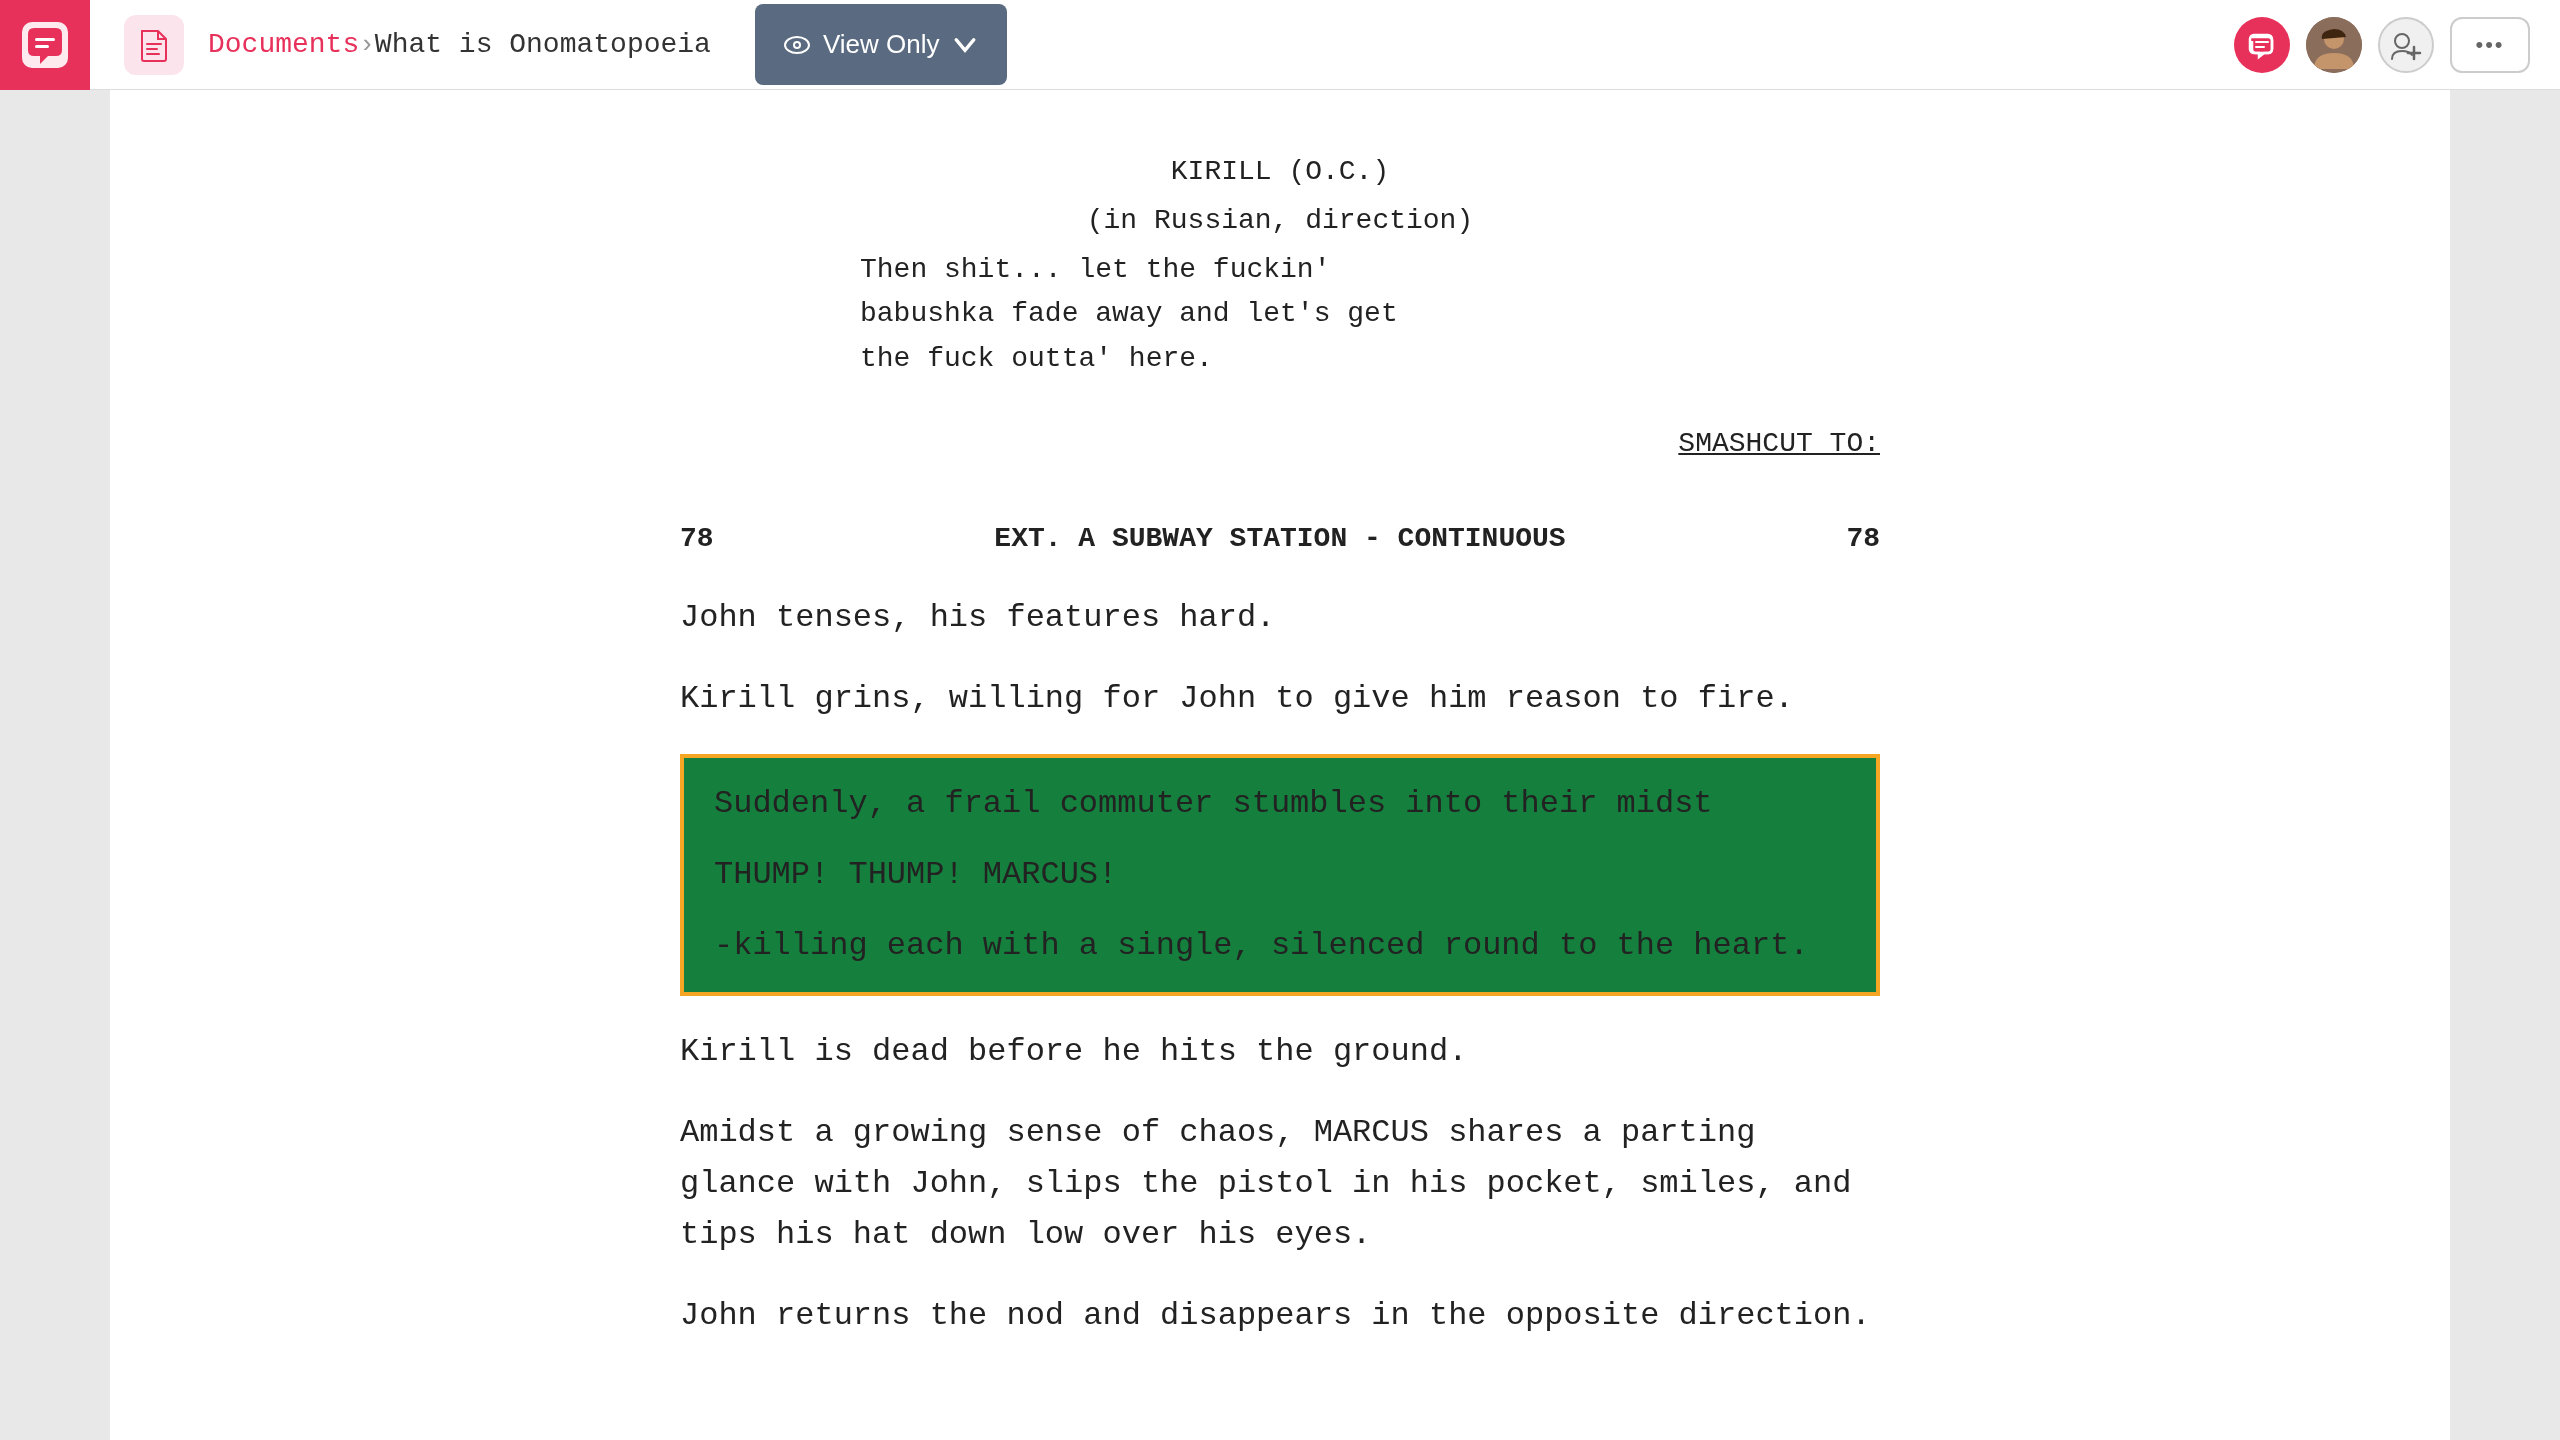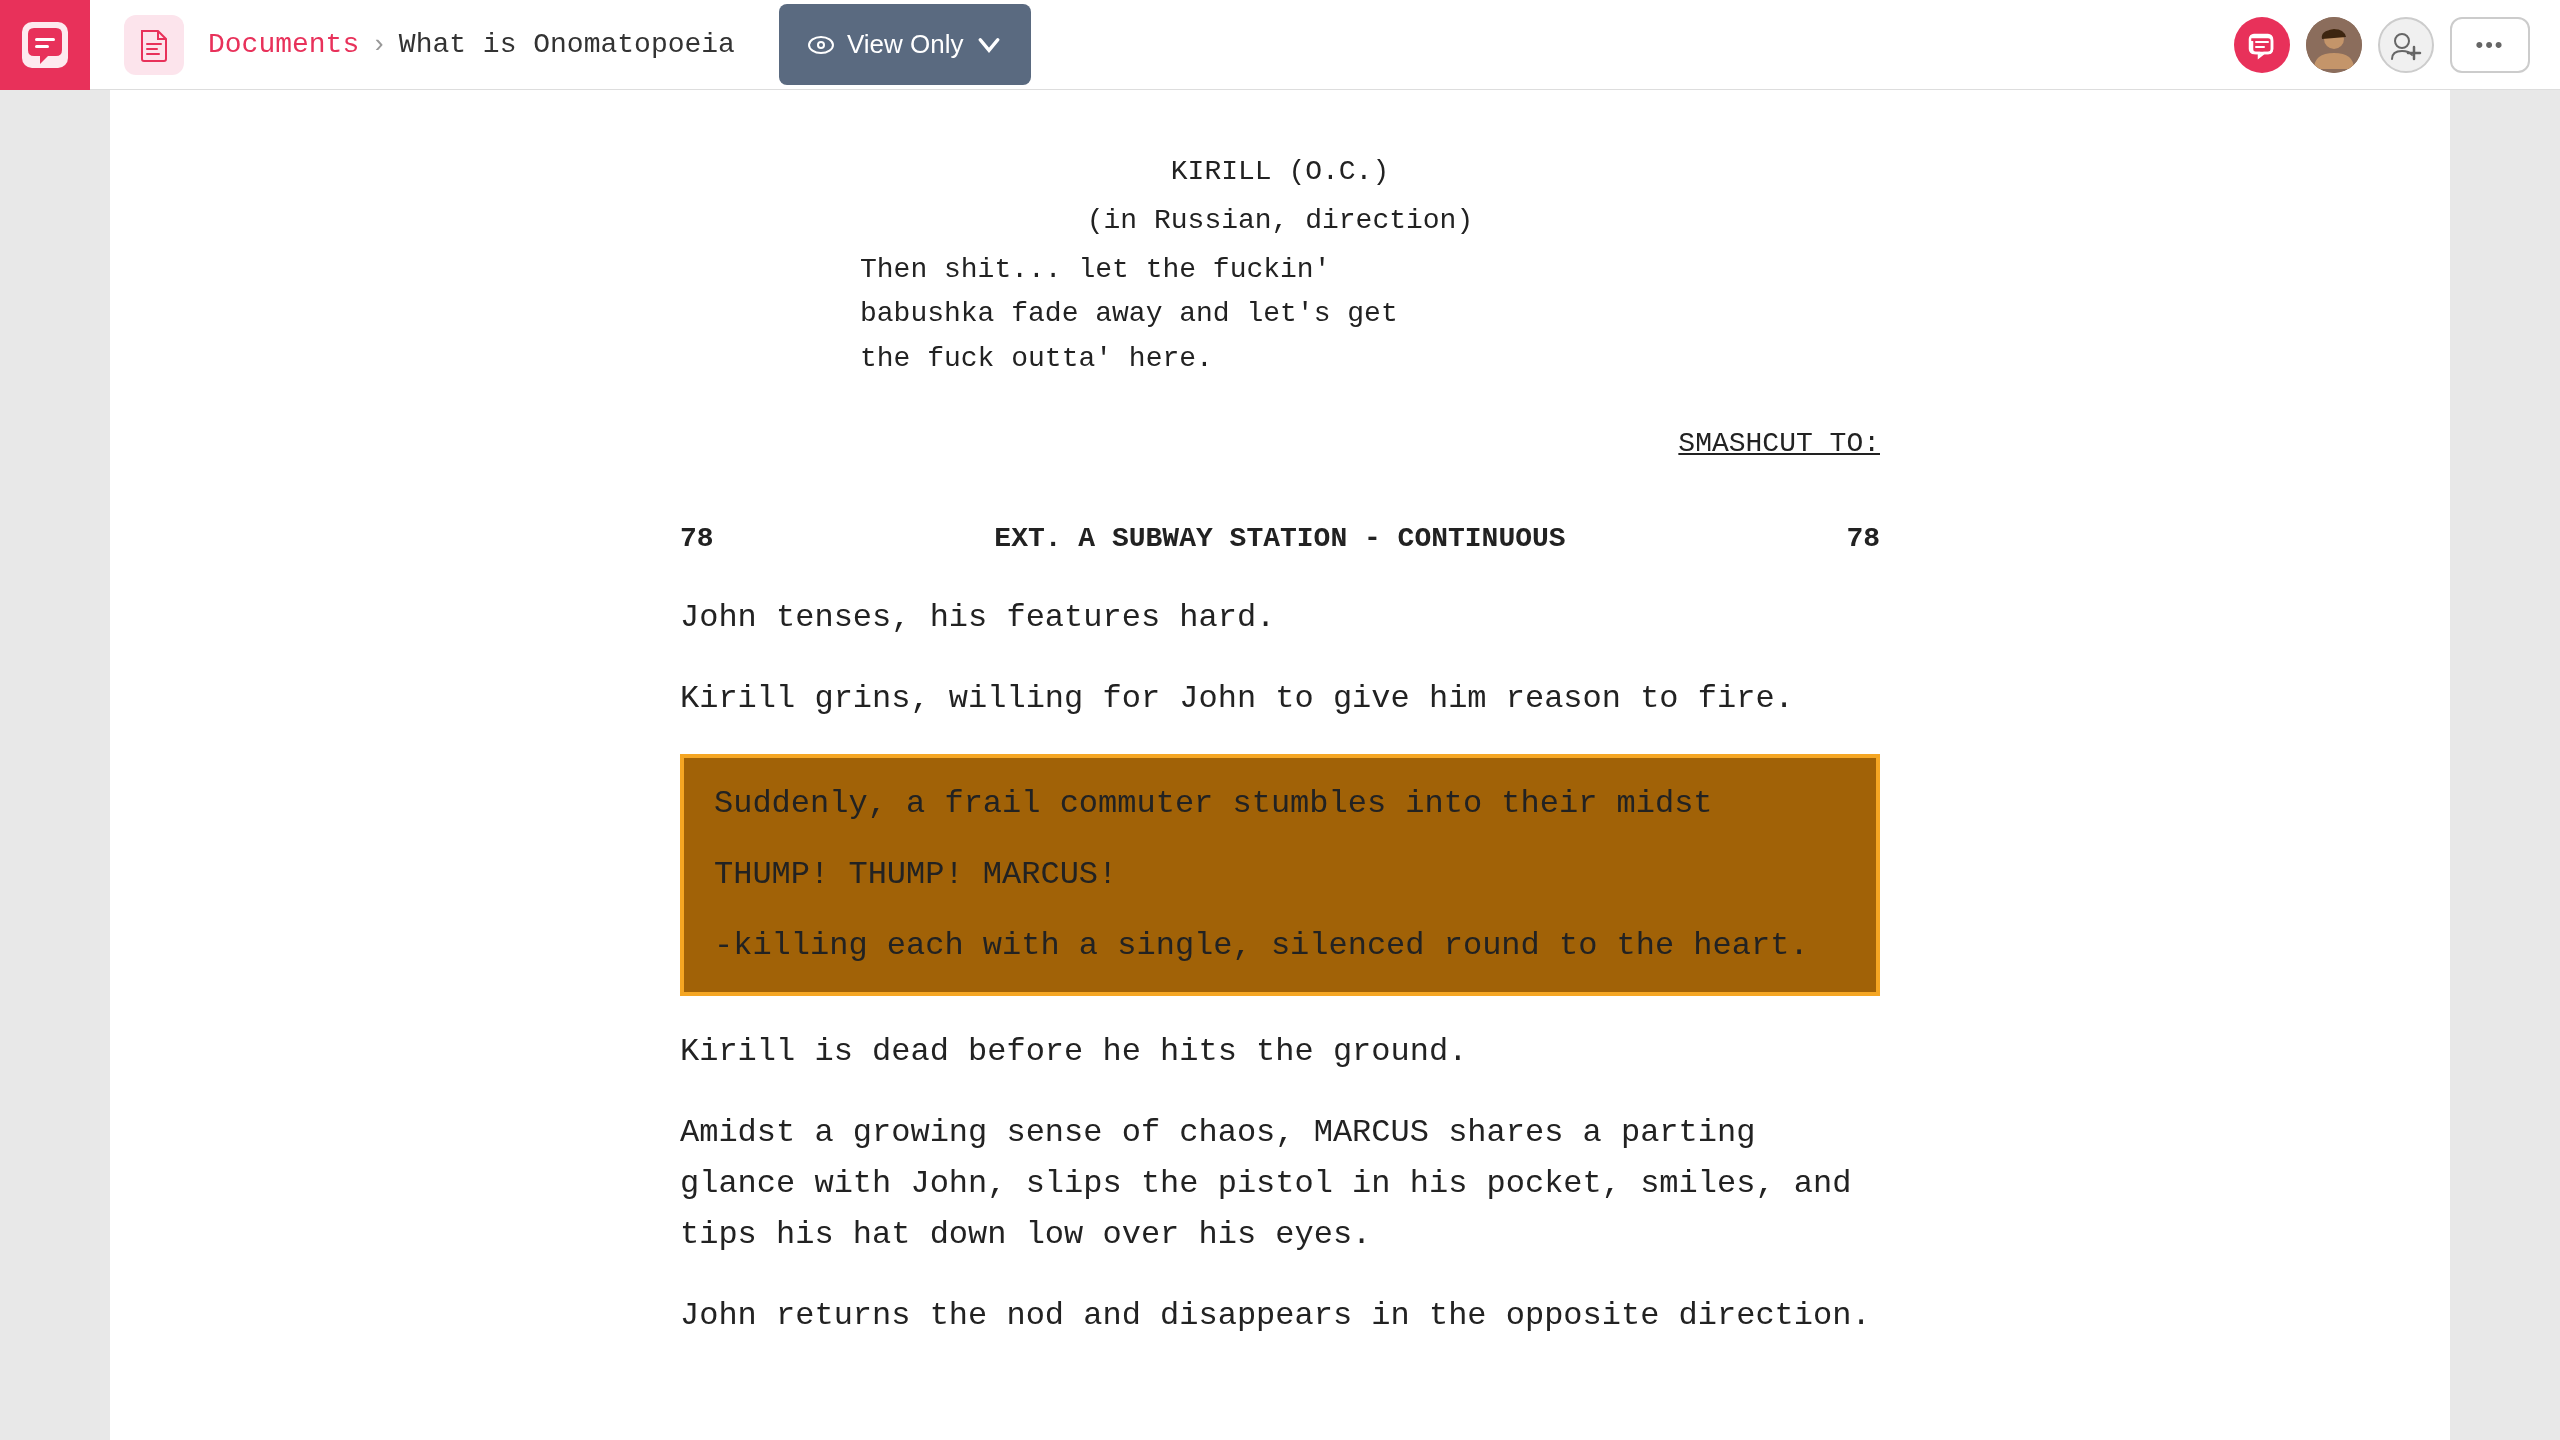--- a/index.html
+++ b/index.html
@@ -58,21 +58,20 @@
     }
 
     .doc-icon svg {
       width: 36px;
       height: 36px;
     }
 
     .breadcrumb {
       display: flex;
       align-items: center;
-      gap: 12px;
       font-size: 28px;
     }
 
     .breadcrumb-documents {
       color: #e8315a;
       font-weight: 500;
       text-decoration: none;
     }
 
     .breadcrumb-arrow {
@@ -227,21 +226,21 @@
 
     .action {
       font-size: 32px;
       margin-bottom: 30px;
     }
 
     .highlighted-block {
       border: 4px solid #f5a623;
       padding: 20px 30px;
       margin-bottom: 30px;
-      background: #a16207;
+      background: #15803d;
     }
 
     .highlighted-block .action {
       margin-bottom: 20px;
     }
 
     .highlighted-block .action:last-child {
       margin-bottom: 0;
     }
   </style>

